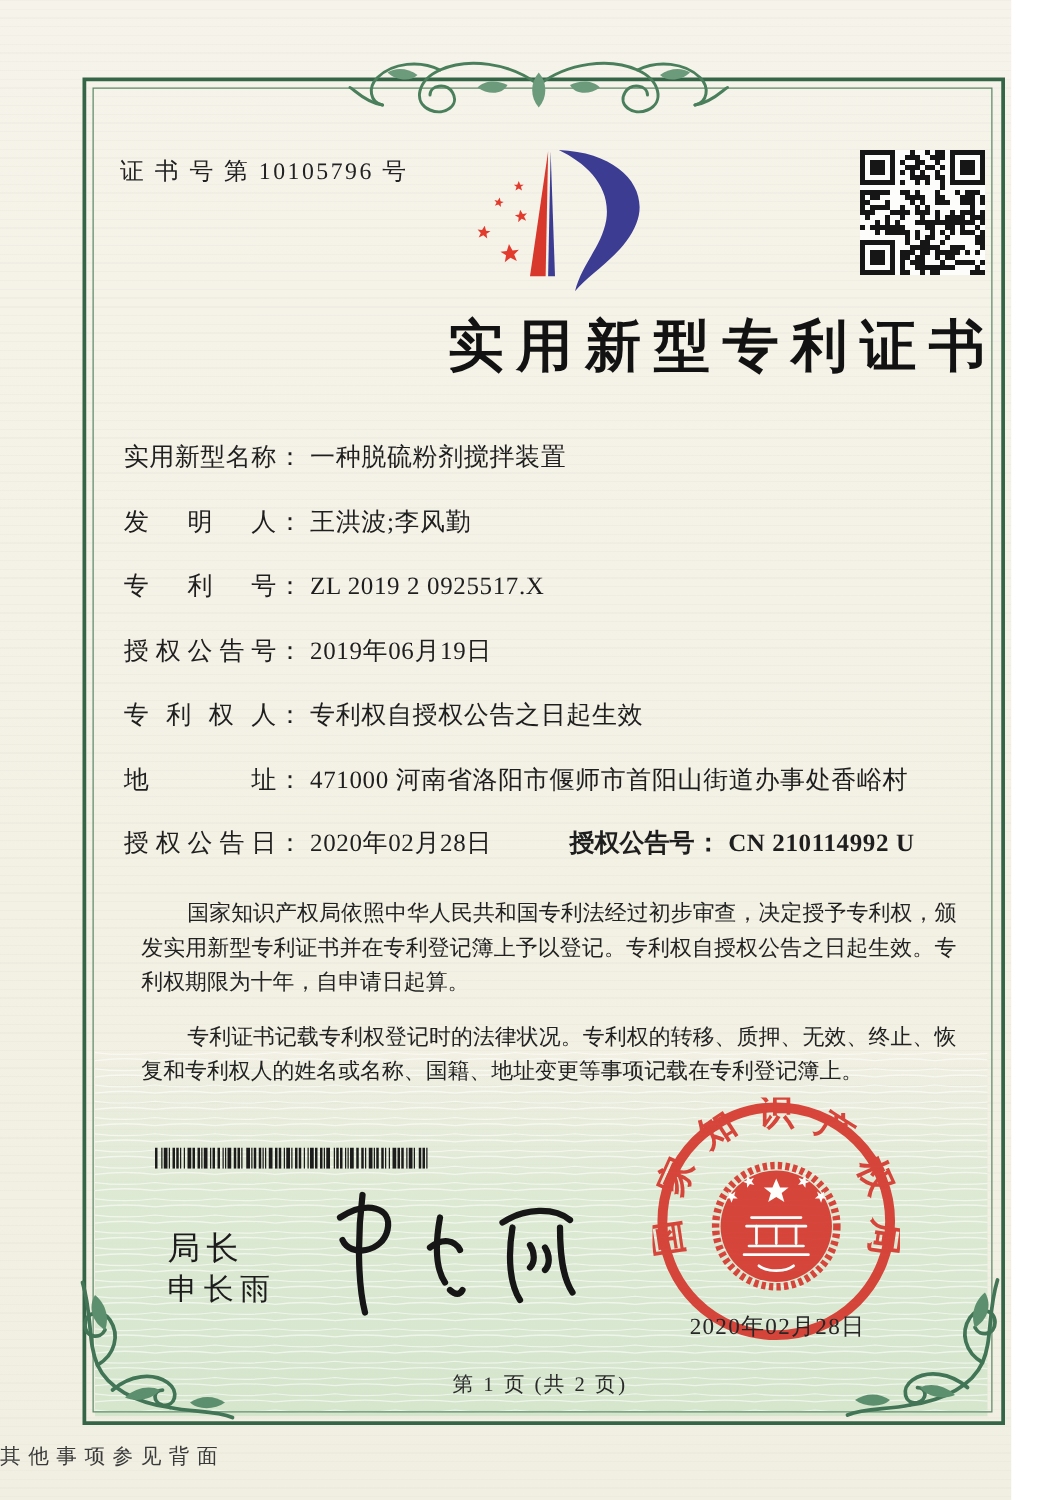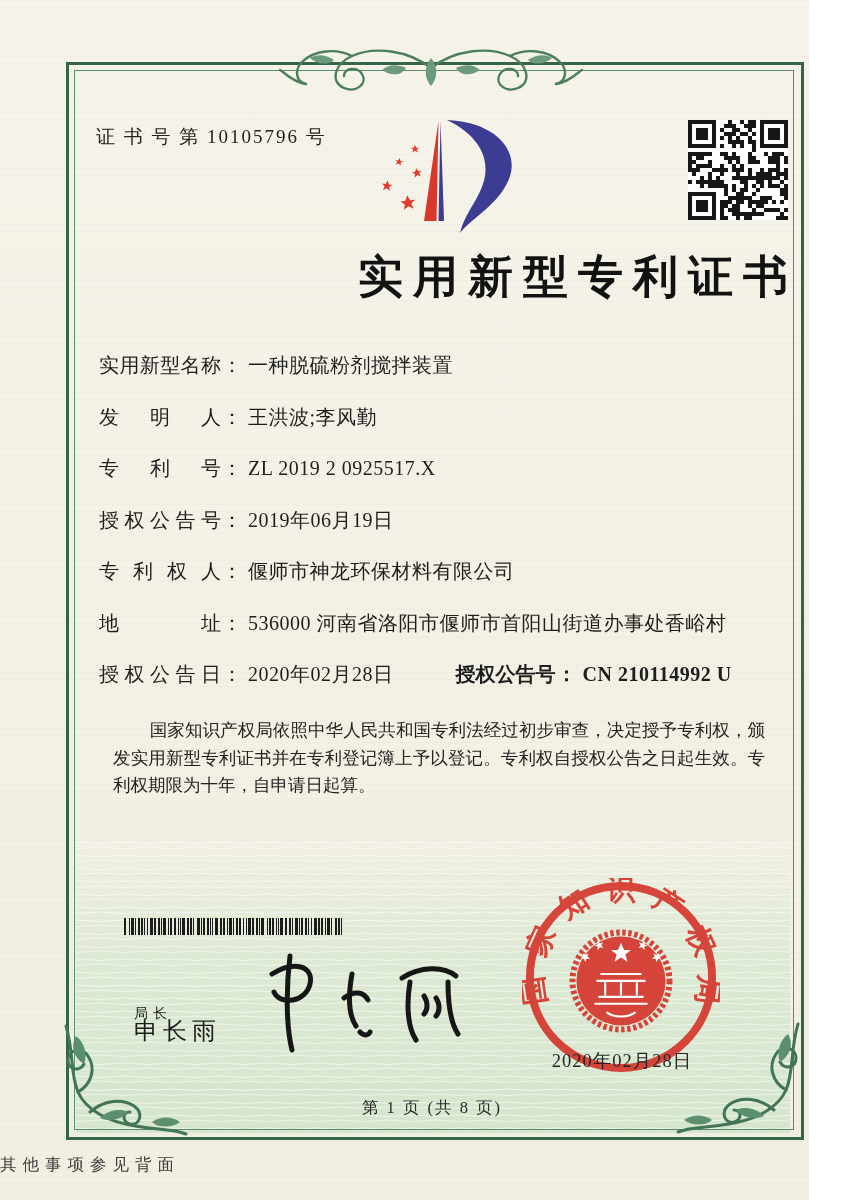--- a/index.html
+++ b/index.html
@@ -23,21 +23,21 @@
     font-size:45px;font-weight:bold;letter-spacing:10px;color:#121212;}
   .fields{position:absolute;left:99px;top:352px;width:668px;font-size:20px;}
   .frow{position:relative;height:51.5px;white-space:nowrap;}
   .flabel{display:inline-block;width:122px;text-align:justify;text-align-last:justify;vertical-align:top;}
   .fcolon{display:inline-block;margin:0 6px 0 1px;}
   .fvalue{letter-spacing:0.5px;}
   .grant-pair{display:inline-block;margin-left:62px;font-weight:bold;}
   .paras{position:absolute;left:97px;top:701px;width:684px;font-size:17.5px;line-height:27.5px;color:#222;}
   .paras p{margin:16px;text-indent:2.1em;text-align:justify;}
   .barcode{position:absolute;left:123px;top:918px;width:224px;height:17px;}
-  .exec-title{position:absolute;left:134px;top:1005px;font-size:14px;letter-spacing:5px;color:#1c1c1c;font-family:Liberation Serif, serif;}
+  .exec-title{position:absolute;left:134px;top:981px;font-size:26px;letter-spacing:5px;color:#1c1c1c;font-family:Liberation Serif, serif;}
   .exec-name{position:absolute;left:134px;top:1015px;font-size:24px;letter-spacing:5px;color:#1c1c1c;}
   .signature{position:absolute;left:252px;top:948px;width:215px;height:108px;}
   .seal{position:absolute;left:522px;top:878px;width:198px;height:198px;}
   .seal-date{position:absolute;left:532px;top:1048px;width:180px;text-align:center;font-size:18.5px;letter-spacing:1px;color:#262626;}
   .page-indicator{position:absolute;left:66px;width:732px;top:1097px;text-align:center;font-size:16.5px;letter-spacing:2px;color:#2a2a2a;}
   .back-note{position:absolute;left:0;width:849px;top:1154px;text-align:left;font-size:16.5px;letter-spacing:6px;color:#3a3a3a;}
   .ornament{position:absolute;pointer-events:none;}
   .orn-top{left:278px;top:38px;width:306px;height:64px;}
   .orn-bl{left:56px;top:1022px;width:136px;height:118px;}
   .orn-br{left:672px;top:1020px;width:136px;height:118px;transform:scaleX(-1);}
@@ -411,32 +411,33 @@
     <div class="frow">
       <span class="flabel">发明人</span><span class="fcolon">：</span><span class="fvalue">王洪波;李风勤</span>
     </div>
     <div class="frow">
       <span class="flabel">专利号</span><span class="fcolon">：</span><span class="fvalue">ZL 2019 2 0925517.X</span>
     </div>
     <div class="frow">
       <span class="flabel">授权公告号</span><span class="fcolon">：</span><span class="fvalue">2019年06月19日</span>
     </div>
     <div class="frow">
-      <span class="flabel">专利权人</span><span class="fcolon">：</span><span class="fvalue">偃师市神龙环保材料有限公司</span>
-    </div>
-    <div class="frow">
-      <span class="flabel">地址</span><span class="fcolon">：</span><span class="fvalue">536000 河南省洛阳市偃师市首阳山街道办事处香峪村</span>
+      <span class="flabel">专利权人</span><span class="fcolon">：</span><span class="fvalue">专利权自授权公告之日起生效</span>
+    </div>
+    <div class="frow">
+      <span class="flabel">地址</span><span class="fcolon">：</span><span class="fvalue">471000 河南省洛阳市偃师市首阳山街道办事处香峪村</span>
     </div>
     <div class="frow">
       <span class="flabel">授权公告日</span><span class="fcolon">：</span><span class="fvalue">2020年02月28日</span><span class="grant-pair"><span>授权公告号</span><span class="fcolon">：</span><span class="fvalue">CN 210114992 U</span></span>
     </div>
   </div>
 
   <div class="paras">
     <p>国家知识产权局依照中华人民共和国专利法经过初步审查，决定授予专利权，颁发实用新型专利证书并在专利登记簿上予以登记。专利权自授权公告之日起生效。专利权期限为十年，自申请日起算。</p>
+    <p>专利证书记载专利权登记时的法律状况。专利权的转移、质押、无效、终止、恢复和专利权人的姓名或名称、国籍、地址变更等事项记载在专利登记簿上。</p>
   </div>
 
   <svg class="barcode" id="barcode" viewBox="0 0 224 17" preserveAspectRatio="none">
       <rect x="1" y="0" width="2" height="17" fill="#1c1c1c"></rect>
       <rect x="6" y="0" width="1" height="17" fill="#1c1c1c"></rect>
       <rect x="8" y="0" width="3" height="17" fill="#1c1c1c"></rect>
       <rect x="12" y="0" width="1" height="17" fill="#1c1c1c"></rect>
       <rect x="15" y="0" width="2" height="17" fill="#1c1c1c"></rect>
       <rect x="18" y="0" width="2" height="17" fill="#1c1c1c"></rect>
       <rect x="21" y="0" width="1" height="17" fill="#1c1c1c"></rect>
@@ -538,15 +539,15 @@
       <g fill="none" stroke="#ffffff" stroke-width="2.2" stroke-linecap="round">
         <path d="M80,97 L120,97 M76,104 L124,104"></path>
         <path d="M84,104 L84,118 M100,104 L100,118 M116,104 L116,118"></path>
         <path d="M78,120 L122,120 M74,127 L126,127"></path>
         <path d="M86,136 A17,9 0 0 0 114,136"></path>
       </g>
     </g>
   </svg>
   <div class="seal-date">2020年02月28日</div>
 
-  <div class="page-indicator">第 1 页 (共 8 页)</div>
+  <div class="page-indicator">第 1 页 (共 2 页)</div>
   <div class="back-note">其他事项参见背面</div>
 </div>
 
 </body></html>

